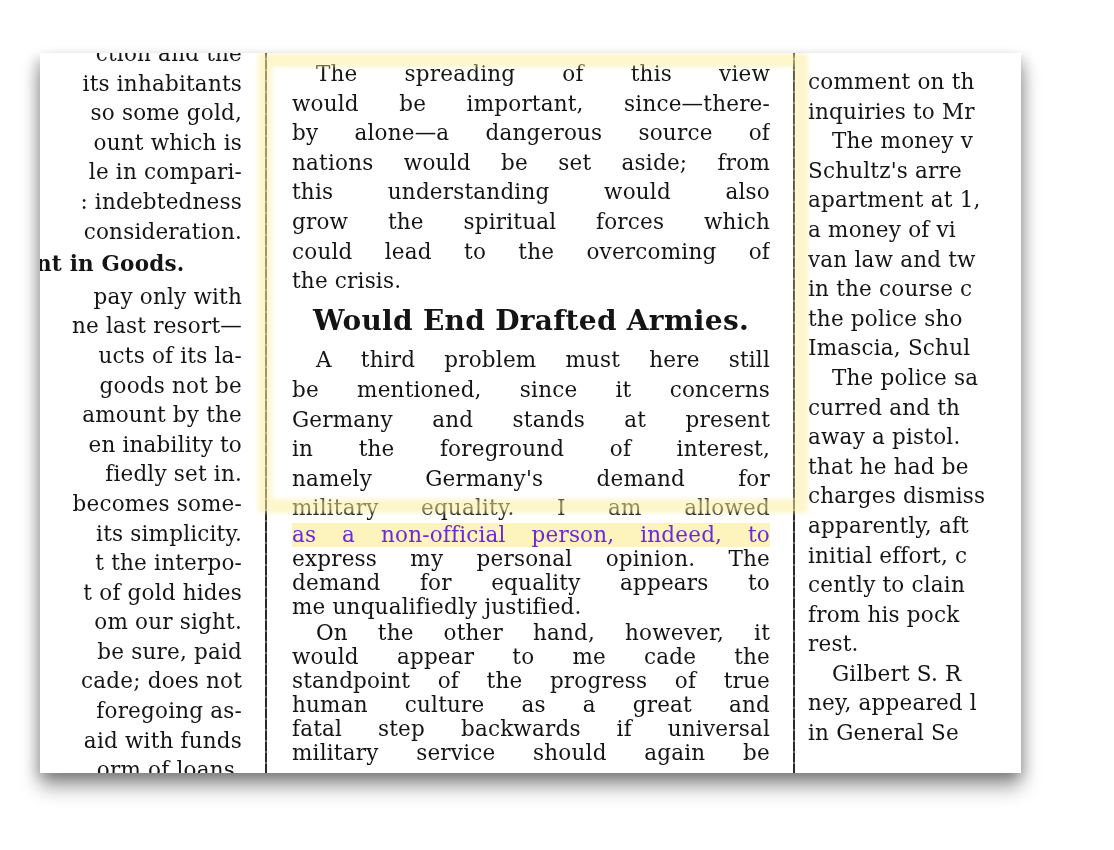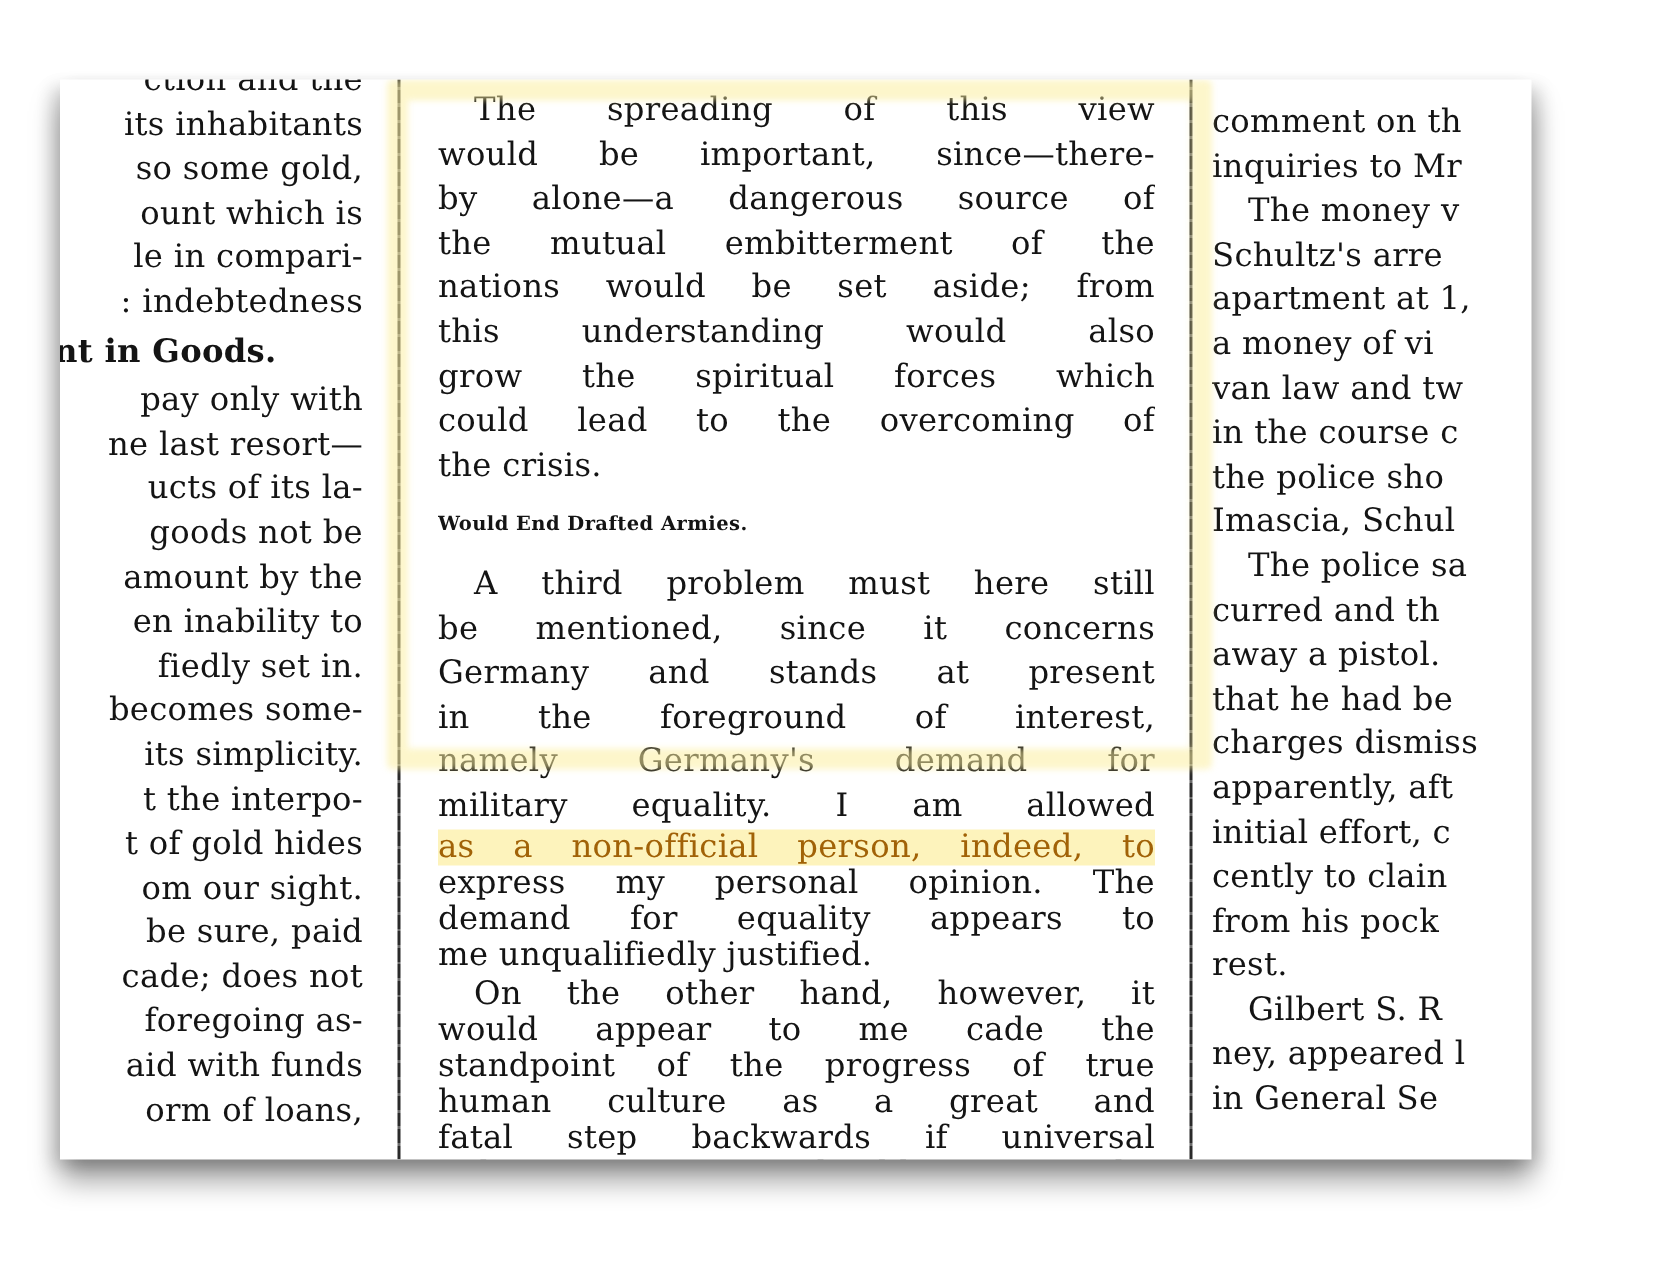--- a/index.html
+++ b/index.html
@@ -81,26 +81,26 @@
     top: 0px;
     width: 550px;
     height: 460px;
     pointer-events: none;
     box-shadow: inset 0 0 0 14px rgba(252, 238, 160, 0.55);
     border-radius: 4px;
     filter: blur(2px);
   }
   .hl-line {
     background: rgba(252, 238, 160, 0.7);
-    color: #a16207;
+    color: #6d28d9;
   }
   .headline {
-    text-align: left;
+    text-align: center;
     font-weight: bold;
-    font-size: 13px;
+    font-size: 28px;
     letter-spacing: 0.3px;
   }
   .bold { font-weight: bold; }
   .indent { padding-left: 24px; }
   .mid-gap { height: 10px; display: block; }
   .cut-top {
     margin-top: -14px;
   }
 </style>
 </head>
@@ -109,20 +109,21 @@
 <div class="stage">
   <div class="clipping">
 
     <div class="col col-left">
       <span class="line cut-top">ction and the</span>
       <span class="line">its inhabitants</span>
       <span class="line">so some gold,</span>
       <span class="line">ount which is</span>
       <span class="line">le in compari-</span>
       <span class="line">: indebtedness</span>
+      <span class="line">consideration.</span>
       <span class="line bold" style="text-align:left;padding-top:3px;">nt in Goods.</span>
       <span class="line" style="padding-top:3px;">pay only with</span>
       <span class="line">ne last resort—</span>
       <span class="line">ucts of its la-</span>
       <span class="line">goods not be</span>
       <span class="line">amount by the</span>
       <span class="line">en inability to</span>
       <span class="line">fiedly set in.</span>
       <span class="line">becomes some-</span>
       <span class="line">its simplicity.</span>
@@ -139,21 +140,20 @@
 
     <div class="rule rule-1"></div>
 
     <div class="col col-mid">
       <span class="line cut-top" style="height:20px;line-height:14px;">suffer.</span>
 
       <div>
         <span class="line justify indent">The spreading of this view</span>
         <span class="line justify">would be important, since—there-</span>
         <span class="line justify">by alone—a dangerous source of</span>
-        <span class="line justify">the mutual embitterment of the</span>
         <span class="line justify">nations would be set aside; from</span>
         <span class="line justify">this understanding would also</span>
         <span class="line justify">grow the spiritual forces which</span>
         <span class="line justify">could lead to the overcoming of</span>
         <span class="line">the crisis.</span>
       </div>
 
       <span class="mid-gap"></span>
       <span class="line headline">Would End Drafted Armies.</span>
       <span class="mid-gap"></span>

